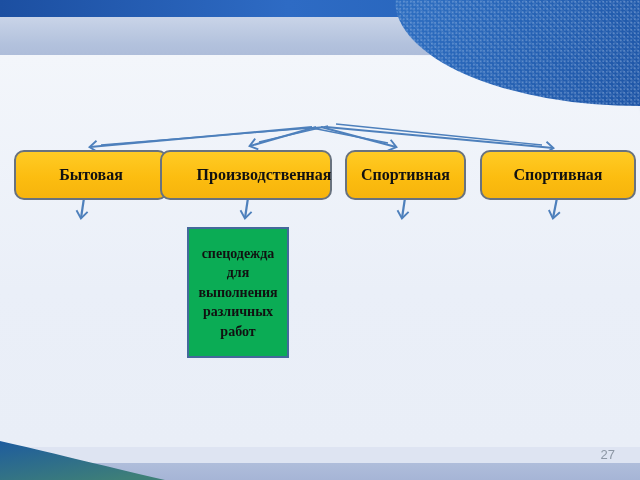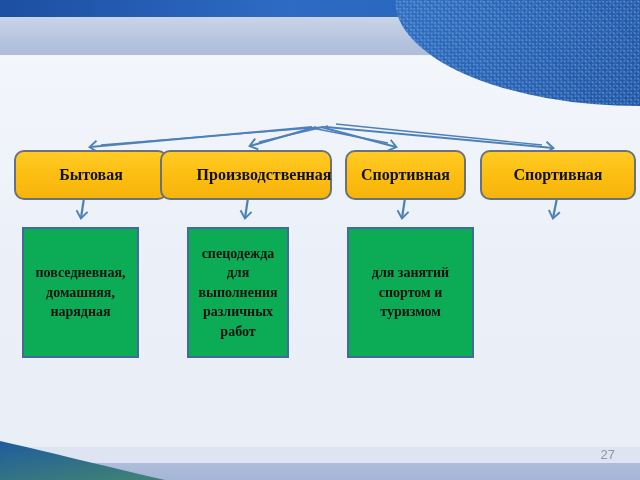--- a/index.html
+++ b/index.html
@@ -115,17 +115,15 @@
       <path d="M557,198 L553,218" marker-end="url(#ah)"></path>
     </g>
   </svg>
 
 
   <div class="node gold cat cat-1">Бытовая</div>
   <div class="node gold cat cat-2">Производственная</div>
   <div class="node gold cat cat-3">Спортивная</div>
   <div class="node gold cat cat-4">Спортивная</div>
 
-  <div class="node desc desc-1">повседневная, домашняя, нарядная</div>
   <div class="node desc desc-2">спецодежда для выполнения различных работ</div>
-  <div class="node desc desc-3">для занятий спортом и туризмом</div>
 
 </div>
 
 </body></html>

